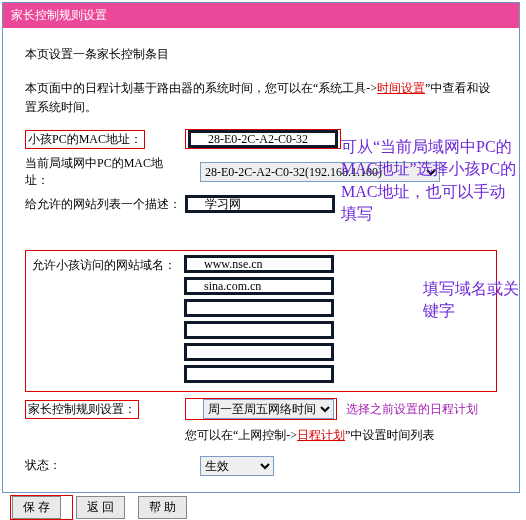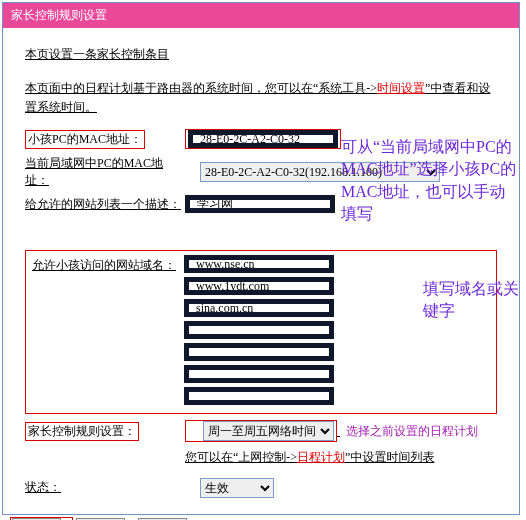--- a/index.html
+++ b/index.html
@@ -18,21 +18,20 @@
     background: #fff;
   }
   .panel-header {
     background: #ec4899;
     color: #fff;
     padding: 4px 8px;
     font-size: 12px;
   }
   .panel-body {
     padding: 18px 22px 10px 22px;
-    text-decoration: underline;
   }
   .intro-title {
     margin-bottom: 16px;
   }
   .intro-desc {
     margin-bottom: 12px;
     line-height: 1.6;
   }
   .link {
     color: #d00;
@@ -55,24 +54,24 @@
     border: 1px solid #d00;
     padding: 0 2px;
     display: inline-block;
   }
   .red-box-block {
     border: 1px solid #d00;
     padding: 4px 6px;
     margin-top: 37px;
   }
   input[type=text].txt {
-    border: 5px solid #0f172a;
+    border: 3px solid #0f172a;
     height: 18px;
     font-size: 12px;
-    padding: 0 7px;
+    padding: 0 17px;
     font-family: inherit;
   }
   .txt-mac { width: 150px; }
   .txt-desc { width: 150px; }
   .txt-domain { width: 150px; margin-bottom: 4px; display:block;}
   select.sel {
     border: 1px solid #7a9cc6;
     height: 20px;
     font-size: 12px;
     font-family: inherit;
@@ -179,21 +178,20 @@
       <div class="field-col">
         <input type="text" class="txt txt-desc" value="学习网" style="">
       </div>
     </div>
 
     <div class="red-box-block">
       <div class="domain-group">
         <div class="domain-label">允许小孩访问的网站域名：</div>
         <div class="domain-fields">
           <input type="text" class="txt txt-domain" value="www.nse.cn" style="">
-          <input type="text" class="txt txt-domain" value="www.1ydt.com" style="">
           <input type="text" class="txt txt-domain" value="sina.com.cn" style="">
           <input type="text" class="txt txt-domain" value="" style="">
           <input type="text" class="txt txt-domain" value="" style="">
           <input type="text" class="txt txt-domain" value="" style="">
           <input type="text" class="txt txt-domain" value="" style="">
         </div>
       </div>
     </div>
 
     <div class="note-right side-note-pos">填写域名或关键字</div>

